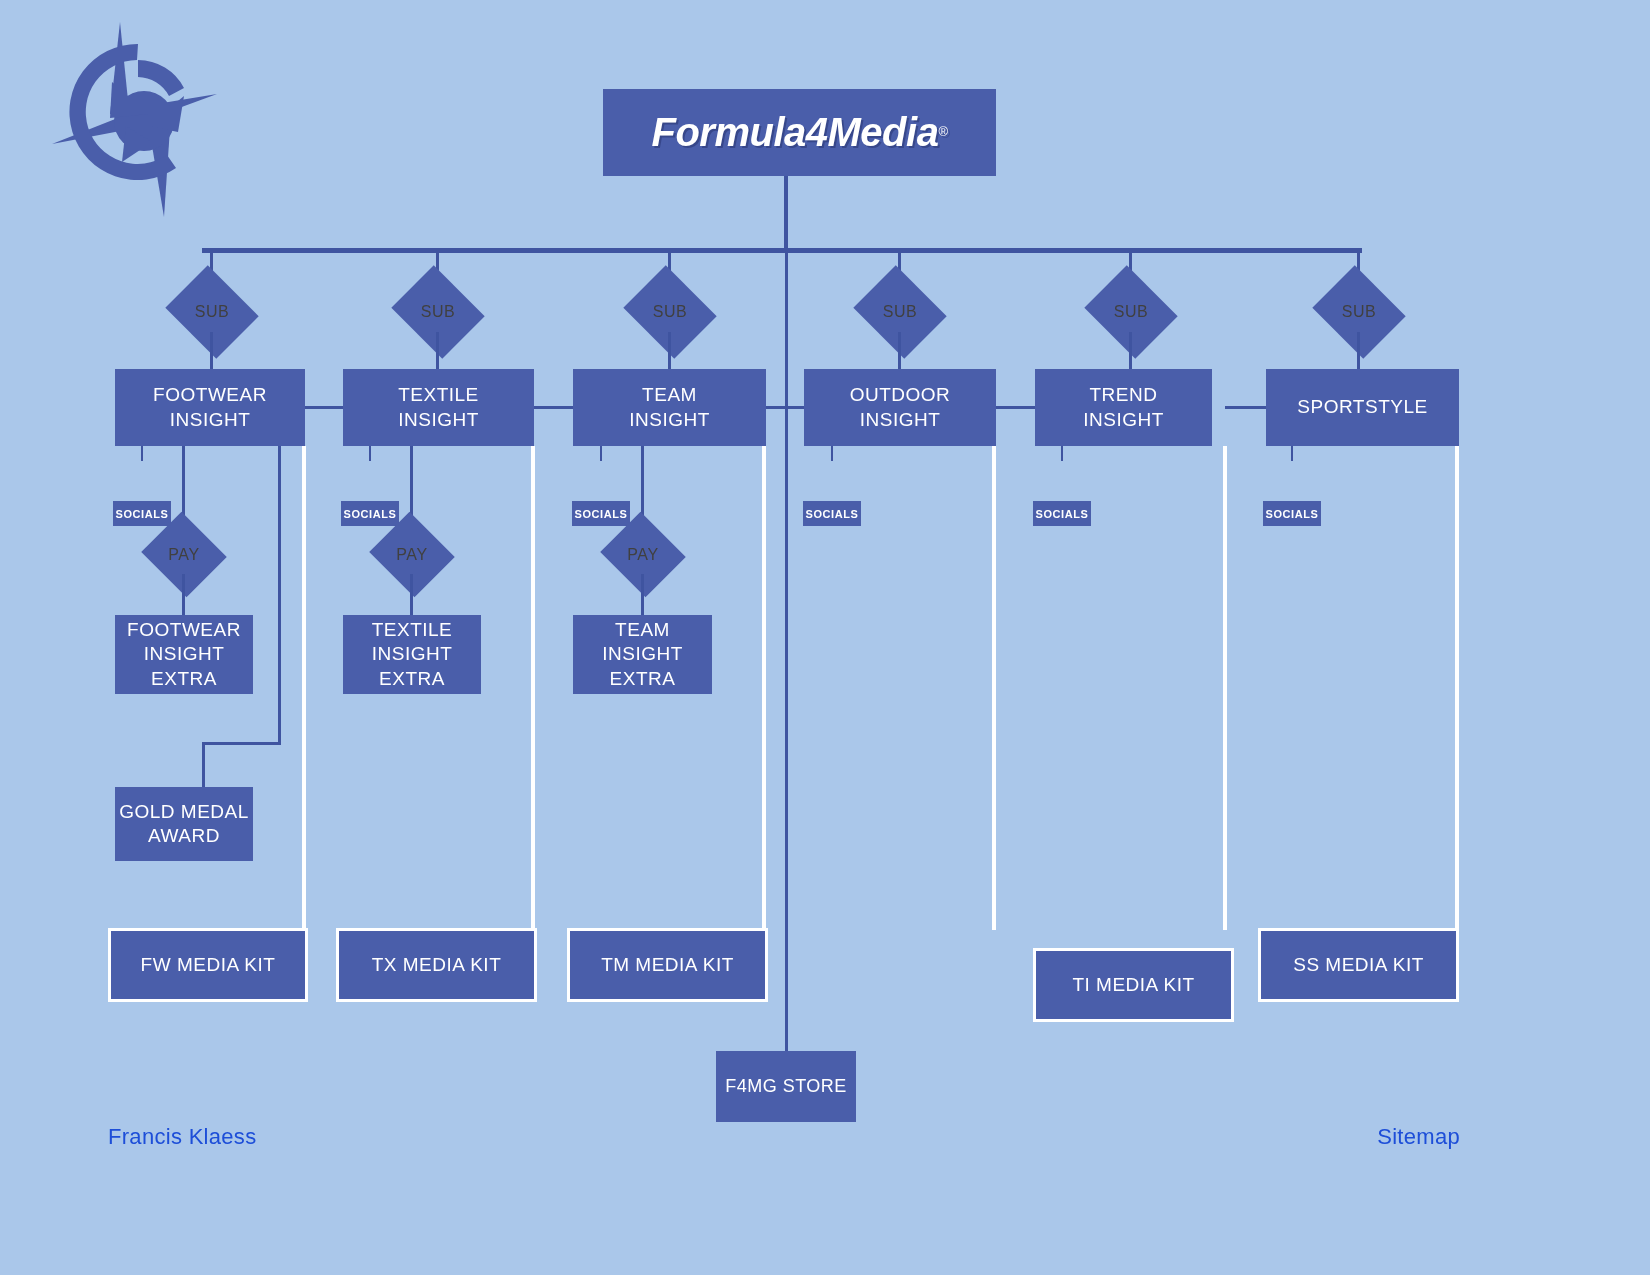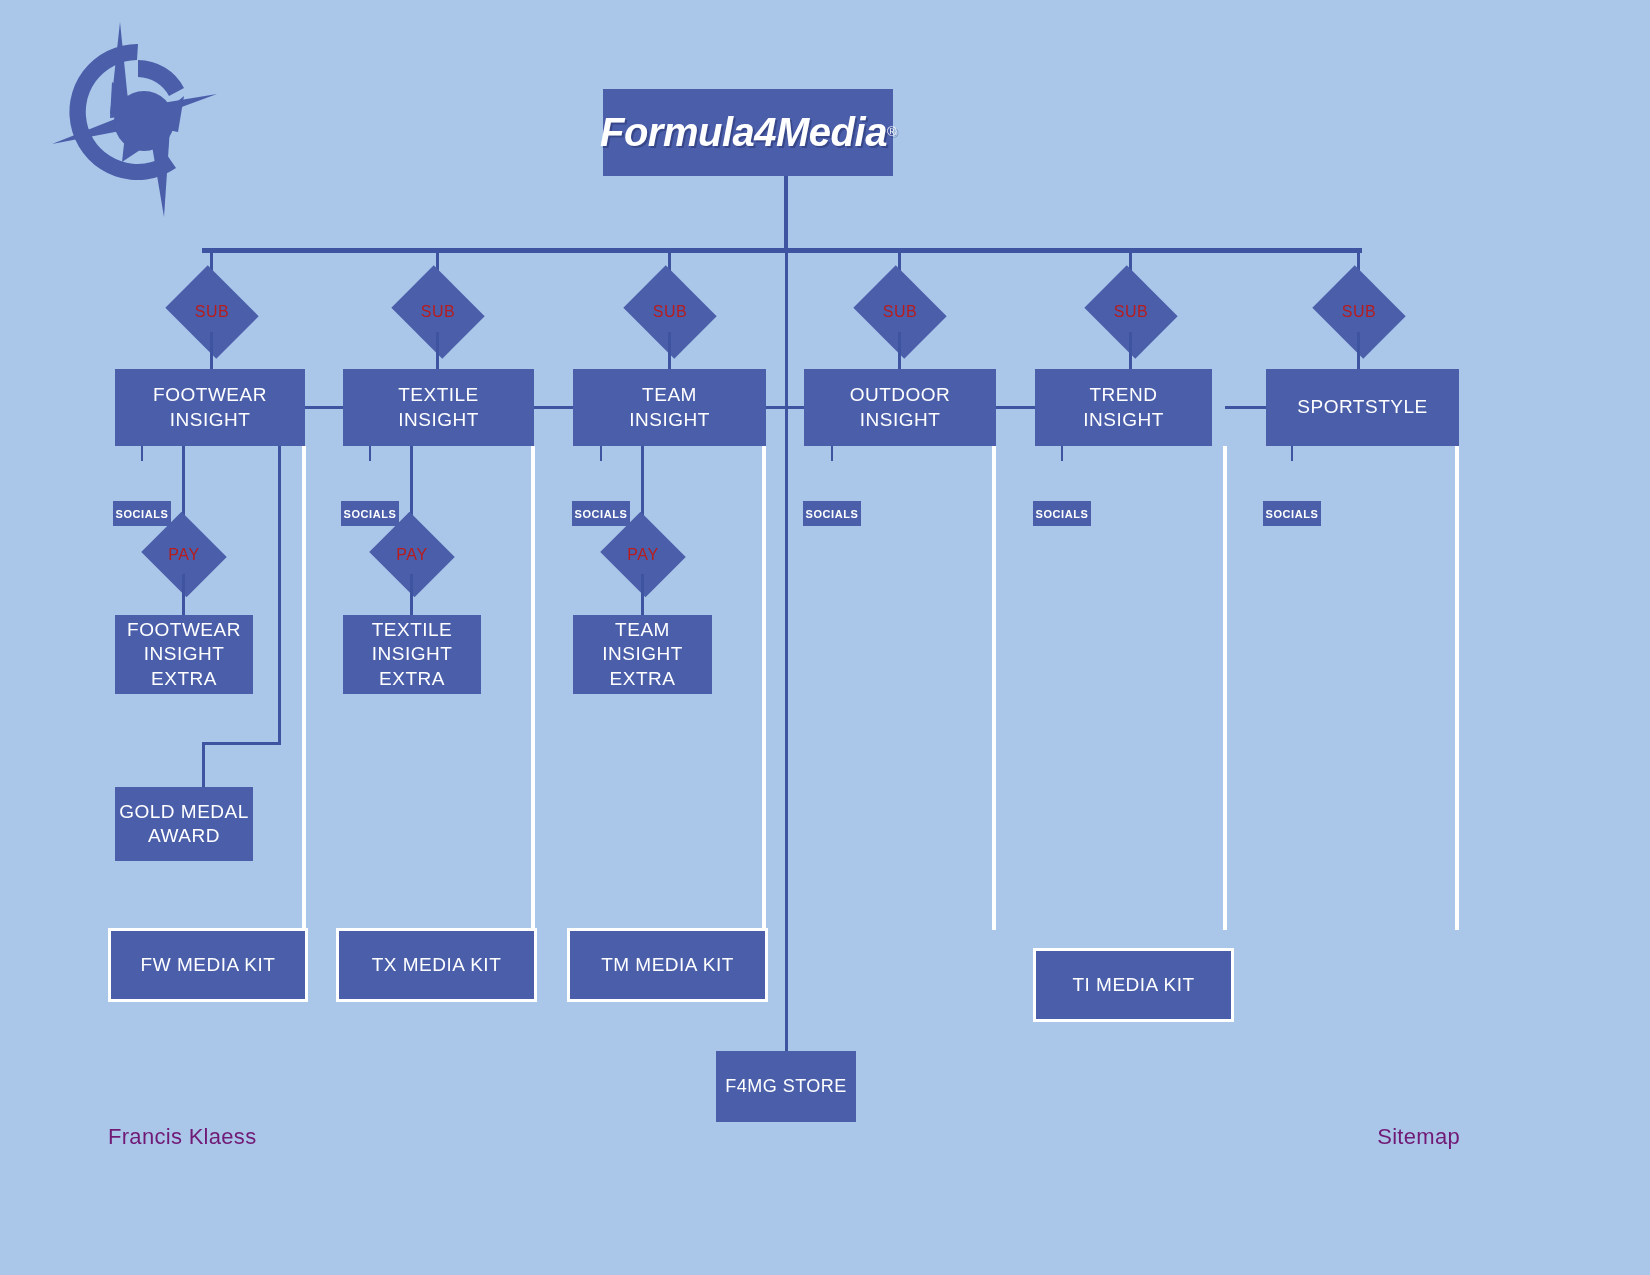--- a/index.html
+++ b/index.html
@@ -49,26 +49,26 @@
   
   .dia{position:absolute;}
   .dia .shape{
     position:absolute;inset:0;
     background:#4a5eaa;
     transform:rotate(45deg);
   }
   .dia .dlbl{
     position:absolute;inset:0;
     display:flex;align-items:center;justify-content:center;
-    color:#b91c1c;font-size:16px;letter-spacing:.6px;
+    color:#404040;font-size:16px;letter-spacing:.6px;
   }
 
   
   .foot{
-    position:absolute;color:#701a75;font-size:22px;letter-spacing:.3px;
+    position:absolute;color:#1d4ed8;font-size:22px;letter-spacing:.3px;
   }
 
   
   #logo{position:absolute;left:52px;top:22px;width:165px;height:195px;}
 </style>
 </head>
 <body>
 
 <div id="stage">
 
@@ -86,21 +86,21 @@
 
         <path d="M92,60 a38,38 0 1,0 6,76 a30,30 0 1,1 -4,-60 z" opacity="0"></path>
         <circle cx="92" cy="99" r="30"></circle>
         <polygon points="60,60 96,92 58,96"></polygon>
         <polygon points="96,104 132,74 126,110"></polygon>
         <polygon points="74,104 100,120 70,140"></polygon>
       </g>
     </svg>
   </div>
 
-  <div class="box brand" style="left:603px;top:89px;width:290px;height:87px;">
+  <div class="box brand" style="left:603px;top:89px;width:393px;height:87px;">
     <span>Formula4Media</span>
       <sup>®</sup>
   </div>
 
   <div class="ln" style="left:784px;top:176px;width:4px;height:76px;"></div>
 
   <div class="ln" style="left:202px;top:248px;width:1160px;height:5px;"></div>
 
   <div class="ln" style="left:785px;top:252px;width:3px;height:800px;"></div>
 
@@ -272,20 +272,23 @@
   </div>
   <div class="box kit" style="left:336px;top:928px;width:201px;height:74px;">
     <span class="lbl">TX MEDIA KIT</span>
   </div>
   <div class="box kit" style="left:567px;top:928px;width:201px;height:74px;">
     <span class="lbl">TM MEDIA KIT</span>
   </div>
   <div class="box kit" style="left:1033px;top:928px;width:201px;height:74px;margin-top:20px;">
     <span class="lbl">TI MEDIA KIT</span>
   </div>
+  <div class="box kit" style="left:1258px;top:928px;width:201px;height:74px;">
+    <span class="lbl">SS MEDIA KIT</span>
+  </div>
 
   <div class="box store" style="left:716px;top:1051px;width:140px;height:71px;">
     <span class="lbl">F4MG STORE</span>
   </div>
 
   <div class="foot" style="left:108px;top:1124px;">
     <span>Francis Klaess</span>
   </div>
   <div class="foot" style="right:190px;top:1124px;">
     <span>Sitemap</span>

